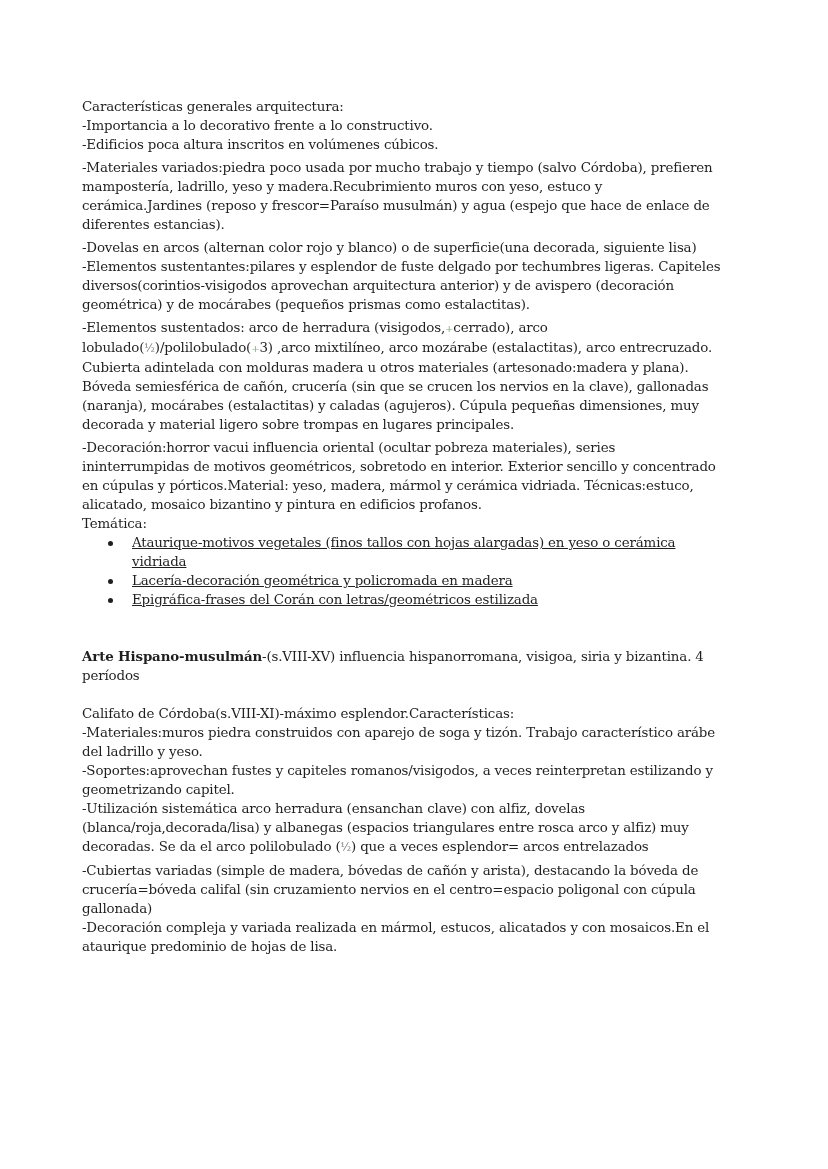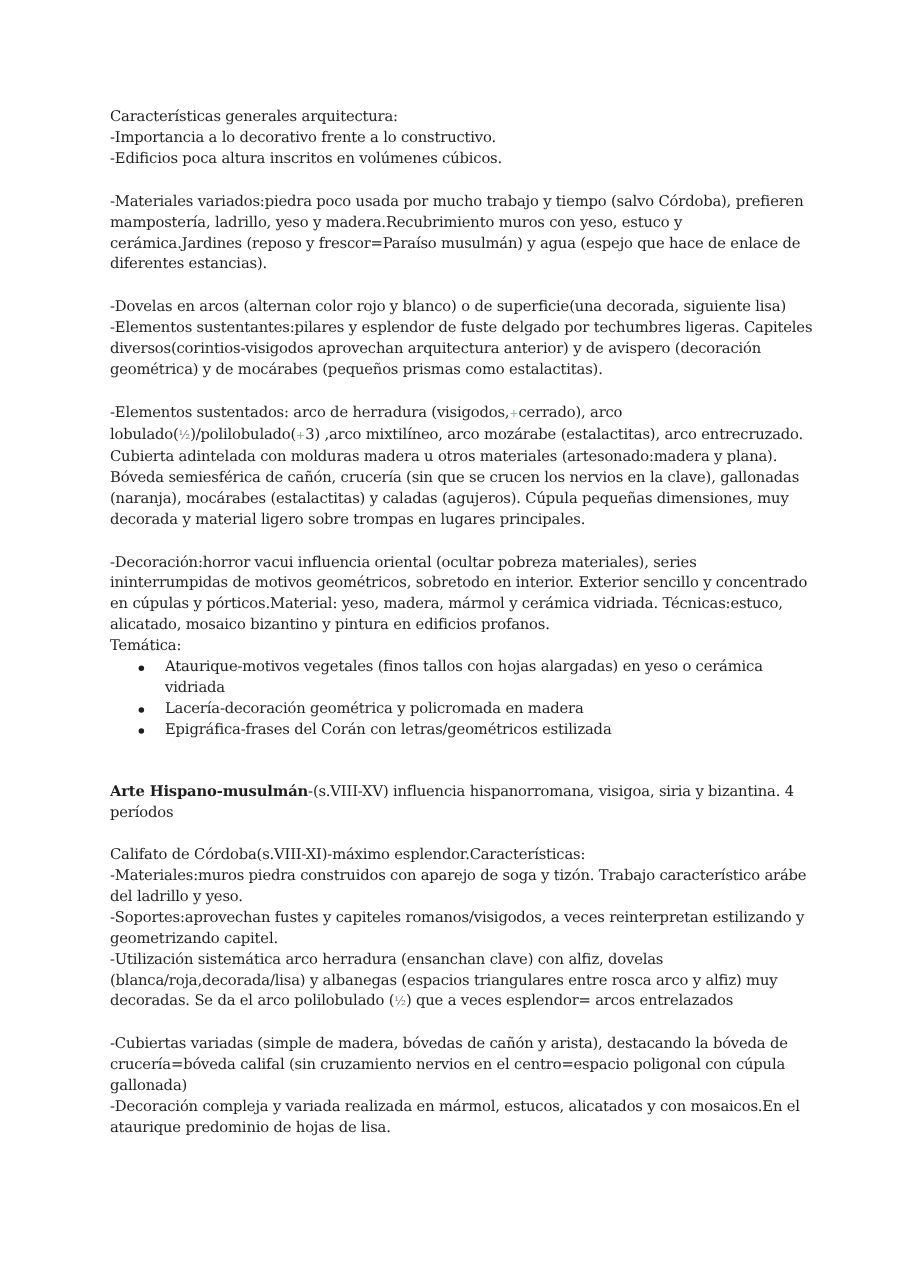--- a/index.html
+++ b/index.html
@@ -1,28 +1,28 @@
 <!DOCTYPE html>
 <html><head>
 <meta charset="utf-8">
 <style>
   html, body { margin: 0; padding: 0; background: #ffffff; }
   body { width: 828px; height: 1169px; position: relative; overflow: hidden; }
   .page {
-    position: absolute; left: 100px; top: 97px; width: 640px;
+    position: absolute; left: 82px; top: 97px; width: 640px;
     font-family: "DejaVu Serif", "Liberation Serif", serif;
     font-size: 13.4px; line-height: 19px; color: #1f1f1f;
     letter-spacing: -0.15px;
   }
   .p { margin: 0; }
-  .gap4 { margin-top: 20px; }
+  .gap4 { margin-top: 4px; }
   .plus { color: #7fb37f; font-size: 10px; }
   .frac { color: #777; font-size: 11px; }
   ul.bullets { margin: 0; padding: 0 0 0 50px; list-style: none; }
-  ul.bullets li { position: relative; }
+  ul.bullets li { position: relative; text-decoration: underline; }
   ul.bullets li::before {
     content: ""; position: absolute; left: -24px; top: 8px;
     width: 5px; height: 5px; border-radius: 50%; background: #1f1f1f;
   }
   .bold { font-weight: bold; }
   .section-spacer-lg { height: 38px; }
   .section-spacer { height: 19px; }
 </style>
 </head>
 <body>

